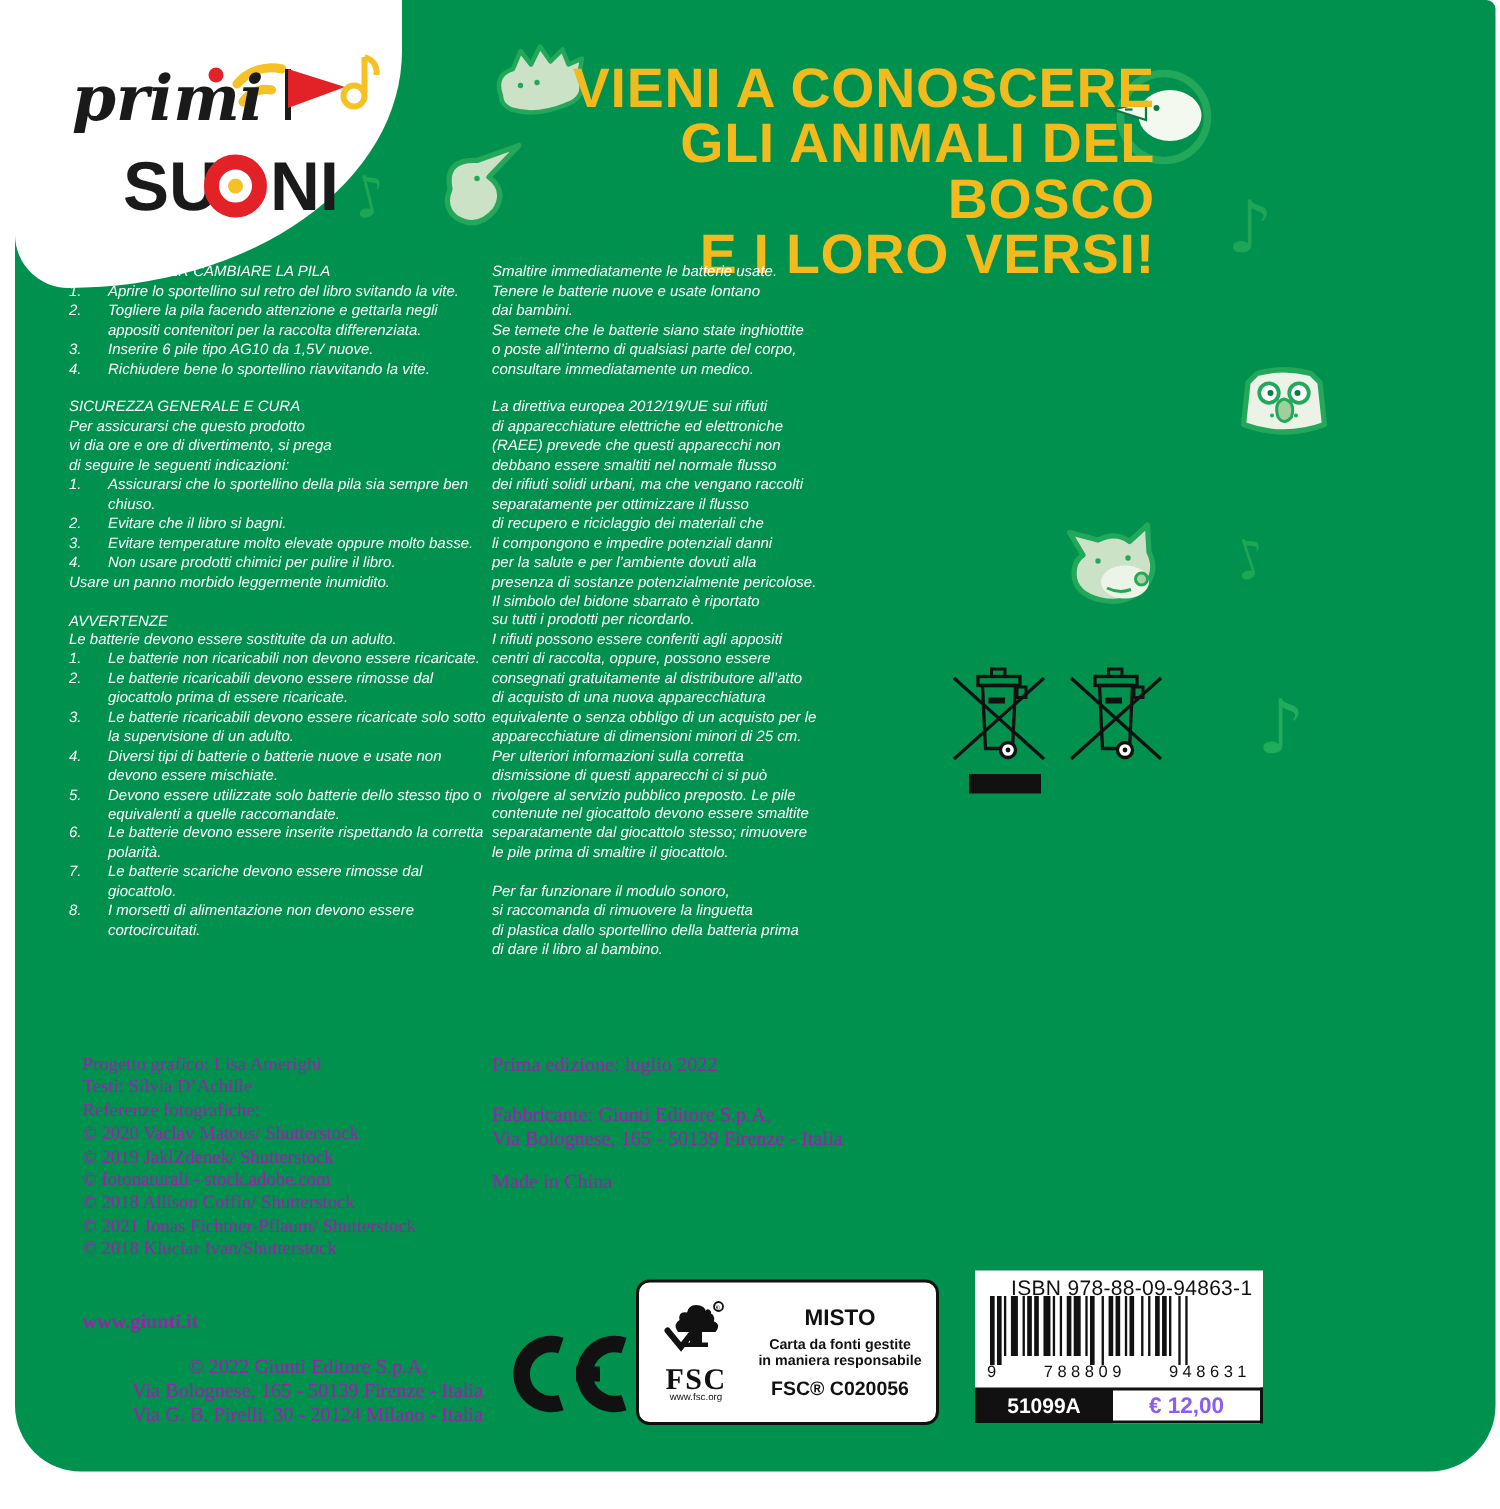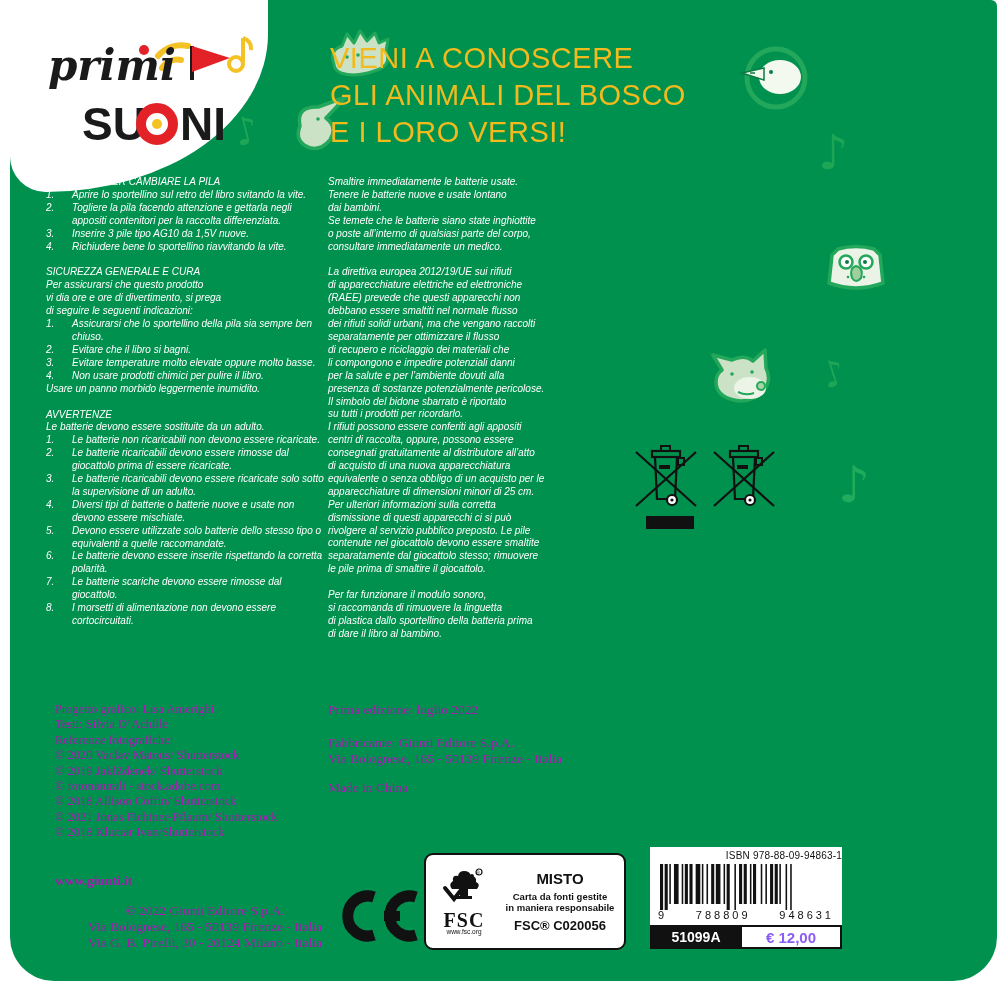--- a/index.html
+++ b/index.html
@@ -9,22 +9,22 @@
   .green-panel{position:absolute;left:10px;top:0;width:987px;height:981px;
     background:#00914f;border-radius:14px 6px 44px 44px;}
 
   .white-blob{position:absolute;left:10px;top:0;width:258px;height:192px;background:#ffffff;
     border-radius:0 0 225px 36px / 0 0 160px 36px;}
 
   
   .logo{position:absolute;left:40px;top:28px;width:215px;height:125px;}
 
   
-  .title{position:absolute;left:330px;top:40px;width:440px;text-align:left;
-    color:#f2ba1d;font-size:29px;font-weight:400;line-height:37px;letter-spacing:.5px;
+  .title{position:absolute;left:330px;top:40px;width:440px;text-align:right;
+    color:#f2ba1d;font-size:37px;font-weight:700;line-height:37px;letter-spacing:.5px;
     font-family:"Liberation Sans",sans-serif;}
 
   
   .note{position:absolute;color:#1ea657;font-family:"DejaVu Sans",sans-serif;line-height:1;}
 
   
   .col{position:absolute;color:#ffffff;font-size:10px;line-height:12.9px;font-style:italic;}
   .col .sec{margin-bottom:13px;}
   .col .hd{text-transform:none;}
   .num-item{display:flex;}
@@ -49,21 +49,21 @@
   .fsc-left .fsc-url{font-size:6.5px;line-height:8px;}
   .fsc-right{flex:1;text-align:center;padding:0 6px;}
   .fsc-right .misto{font-weight:700;font-size:15px;line-height:18px;}
   .fsc-right .desc{font-weight:700;font-size:9.5px;line-height:11px;white-space:pre-line;margin-top:3px;}
   .fsc-right .code{font-weight:700;font-size:13px;margin-top:5px;}
 
   
   .isbn-box{position:absolute;left:650px;top:847px;width:192px;height:102px;background:#ffffff;
     display:flex;flex-direction:column;}
   .isbn-top{flex:1;position:relative;}
-  .isbn-text{text-align:right;font-size:10px;color:#111;padding-top:3px;letter-spacing:.2px;padding-left:17px;}
+  .isbn-text{text-align:center;font-size:14px;color:#111;padding-top:3px;letter-spacing:.2px;padding-left:17px;}
   .isbn-digits{position:absolute;left:8px;right:8px;top:62px;display:flex;justify-content:space-between;
     font-size:11px;color:#111;letter-spacing:3px;}
   .isbn-bottom{height:24px;display:flex;justify-content:space-between;}
   .isbn-code{width:92px;background:#111;color:#fff;font-weight:700;font-size:14px;
     display:flex;align-items:center;justify-content:center;}
   .isbn-price{flex:1;background:#fff;color:#8b5cf6;font-weight:700;font-size:15px;
     border:2px solid #111;border-left:none;display:flex;align-items:center;justify-content:center;}
 </style>
 </head>
 <body>
@@ -152,21 +152,21 @@
       <div class="num-item">
           <span class="n">1.</span>
           <span class="t">Aprire lo sportellino sul retro del libro svitando la vite.</span>
         </div>
       <div class="num-item">
           <span class="n">2.</span>
           <span class="t">Togliere la pila facendo attenzione e gettarla negli appositi contenitori per la raccolta differenziata.</span>
         </div>
       <div class="num-item">
           <span class="n">3.</span>
-          <span class="t">Inserire 3 pile tipo AG10 da 1,5V nuove.</span>
+          <span class="t">Inserire 6 pile tipo AG10 da 1,5V nuove.</span>
         </div>
       <div class="num-item">
           <span class="n">4.</span>
           <span class="t">Richiudere bene lo sportellino riavvitando la vite.</span>
         </div>
     </div>
     <div class="sec">
       <div class="hd">SICUREZZA GENERALE E CURA</div>
       <div class="preline">Per assicurarsi che questo prodotto
 vi dia ore e ore di divertimento, si prega

